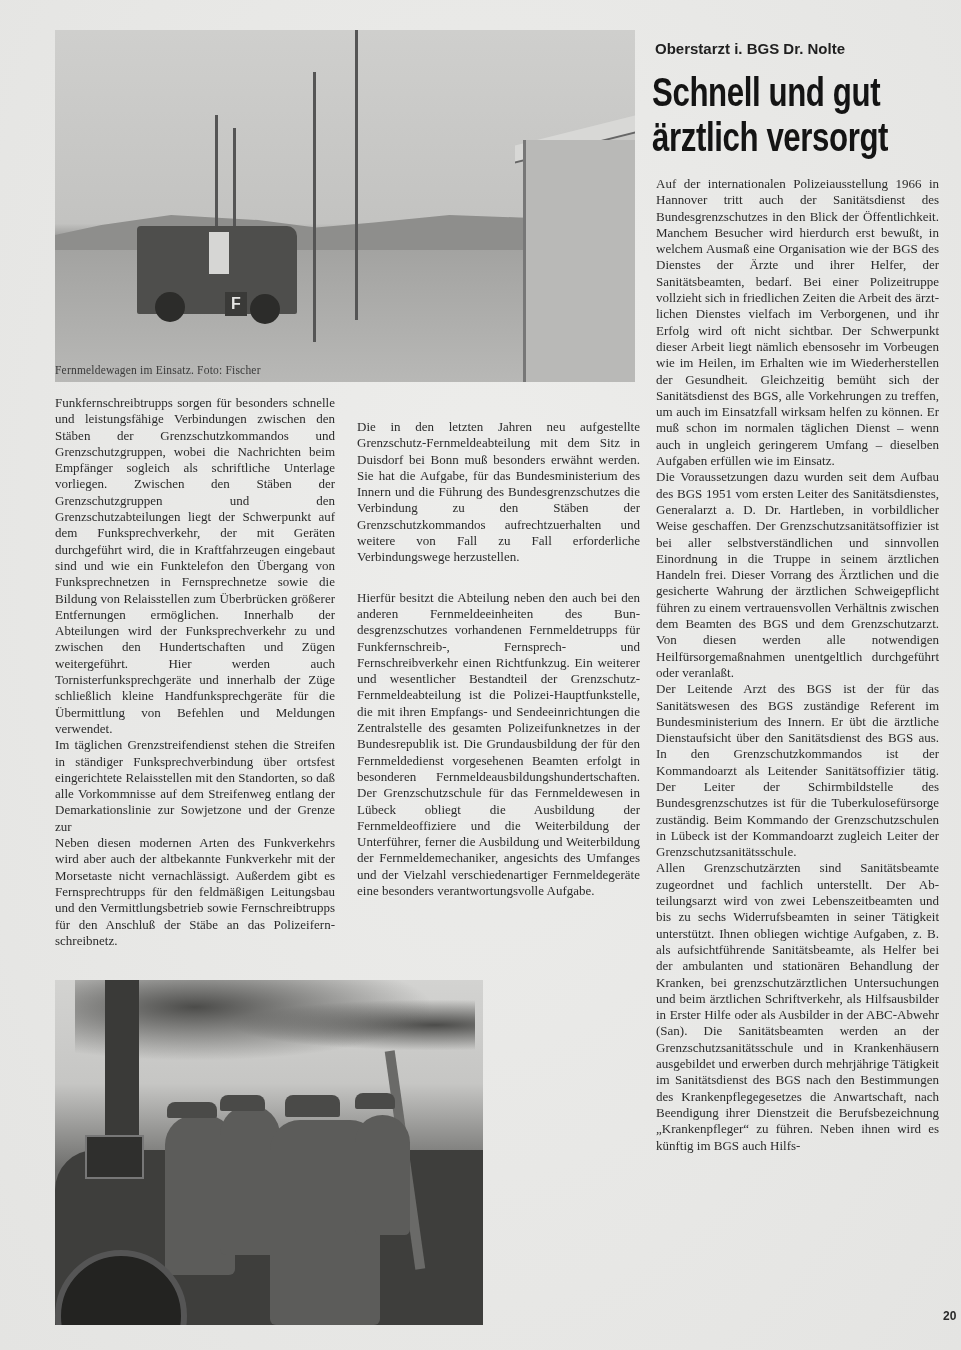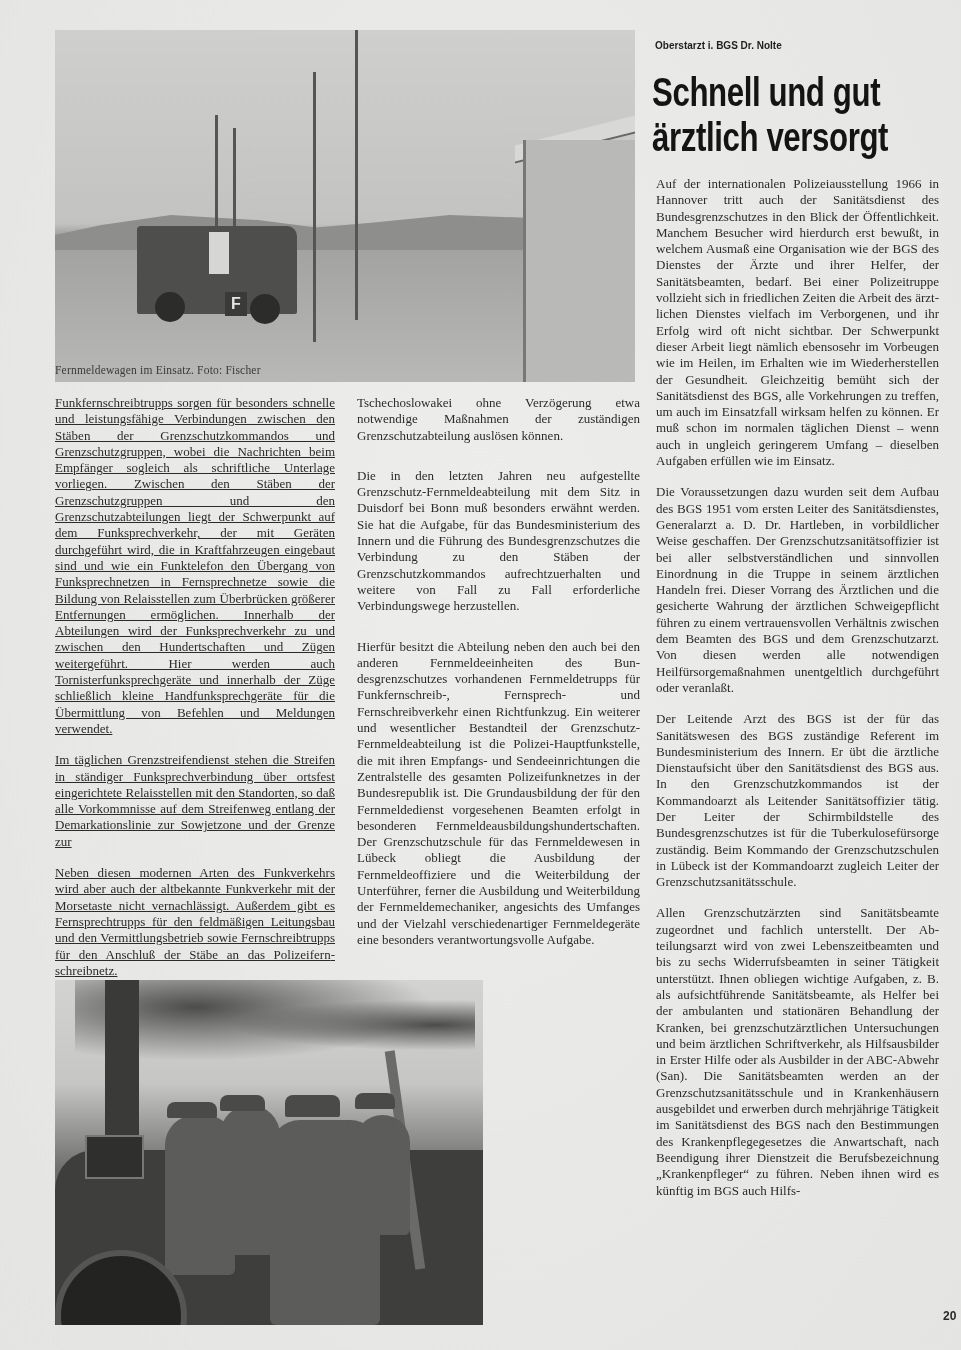--- a/index.html
+++ b/index.html
@@ -21,37 +21,37 @@
   .caption {
     position: absolute; font-family: Liberation Serif, serif;
     font-size: 11.5px; color: #3a3a3a; letter-spacing: 0.2px; line-height: 13px;
   }
   .caption1 { left: 55px; top: 364px; }
   .caption2 { left: 508px; top: 1278px; width: 130px; text-align: justify; text-align-last: left; }
 
   .kicker {
     position: absolute; left: 655px; top: 40px;
     font-family: "Liberation Sans", "DejaVu Sans", sans-serif; font-weight: bold;
-    font-size: 10px; color: #1f1f1f;
+    font-size: 15px; color: #1f1f1f;
   }
   .headline {
     position: absolute; left: 652px; top: 70px; width: 300px;
     font-family: "Liberation Sans", "DejaVu Sans", sans-serif; font-weight: bold;
     font-size: 40px; line-height: 45px; color: #141414;
     transform: scaleX(0.78); transform-origin: left top; letter-spacing: -0.5px;
     white-space: nowrap;
   }
 
   .col {
     position: absolute; font-size: 13px; line-height: 16.3px;
     text-align: justify; hyphens: manual;
   }
   .col p { margin: 0; text-indent: 0; }
-  .col p + p { margin-top: 15px; }
-  .col1 { left: 55px; top: 395px; width: 280px; text-decoration: underline; }
+  .col p + p { margin-top: 0; }
+  .col1 { left: 55px; top: 395px; width: 280px; }
   .col2 { left: 357px; top: 395px; width: 283px; }
   .col2 p.gap { margin-top: 24px; }
   .col3 { left: 656px; top: 176px; width: 283px; }
 
   .pagenum {
     position: absolute; left: 943px; top: 1309px;
     font-family: "Liberation Sans", "DejaVu Sans", sans-serif; font-weight: bold;
     font-size: 12px; color: #2a2a2a;
   }
 
@@ -107,21 +107,20 @@
     <div>ärztlich versorgt</div>
   </div>
 
   <div class="col col1">
     <p>Funkfernschreibtrupps sorgen für besonders schnelle und leistungsfähige Verbindungen zwischen den Stäben der Grenzschutzkom­mandos und Grenzschutzgruppen, wobei die Nachrichten beim Empfänger sogleich als schriftliche Unterlage vorliegen. Zwischen den Stäben der Grenzschutzgruppen und den Grenzschutzabteilungen liegt der Schwerpunkt auf dem Funksprechverkehr, der mit Geräten durchgeführt wird, die in Kraftfahrzeugen eingebaut sind und wie ein Funktelefon den Übergang von Funksprechnetzen in Fern­sprechnetze sowie die Bildung von Relaisstel­len zum Überbrücken größerer Entfernungen ermöglichen. Innerhalb der Abteilungen wird der Funksprechverkehr zu und zwischen den Hundertschaften und Zügen weitergeführt. Hier werden auch Tornisterfunksprechgeräte und innerhalb der Züge schließlich kleine Handfunksprechgeräte für die Übermittlung von Befehlen und Meldungen verwendet.</p>
     <p>Im täglichen Grenzstreifendienst stehen die Streifen in ständiger Funksprechverbindung über ortsfest eingerichtete Relaisstellen mit den Standorten, so daß alle Vorkommnisse auf dem Streifenweg entlang der Demarka­tionslinie zur Sowjetzone und der Grenze zur</p>
     <p>Neben diesen modernen Arten des Funkver­kehrs wird aber auch der altbekannte Funk­verkehr mit der Morsetaste nicht vernachläs­sigt. Außerdem gibt es Fernsprechtrupps für den feldmäßigen Leitungsbau und den Ver­mittlungsbetrieb sowie Fernschreibtrupps für den Anschluß der Stäbe an das Polizeifern­schreibnetz.</p>
   </div>
 
   <div class="col col2">
-    <p>Tschechoslowakei ohne Verzögerung etwa notwendige Maßnahmen der zuständigen Grenzschutzabteilung auslösen können.</p>
     <p class="gap">Die in den letzten Jahren neu aufgestellte Grenzschutz-Fernmeldeabteilung mit dem Sitz in Duisdorf bei Bonn muß besonders erwähnt werden. Sie hat die Aufgabe, für das Bundes­ministerium des Innern und die Führung des Bundesgrenzschutzes die Verbindung zu den Stäben der Grenzschutzkommandos aufrecht­zuerhalten und weitere von Fall zu Fall er­forderliche Verbindungswege herzustellen.</p>
     <p class="gap">Hierfür besitzt die Abteilung neben den auch bei den anderen Fernmeldeeinheiten des Bun­desgrenzschutzes vorhandenen Fernmelde­trupps für Funkfernschreib-, Fernsprech- und Fernschreibverkehr einen Richtfunkzug. Ein weiterer und wesentlicher Bestandteil der Grenzschutz-Fernmeldeabteilung ist die Poli­zei-Hauptfunkstelle, die mit ihren Emp­fangs- und Sendeeinrichtungen die Zentral­stelle des gesamten Polizeifunknetzes in der Bundesrepublik ist. Die Grundausbildung der für den Fernmeldedienst vorgesehenen Beam­ten erfolgt in besonderen Fernmeldeausbil­dungshundertschaften. Der Grenzschutzschule für das Fernmeldewesen in Lübeck obliegt die Ausbildung der Fernmeldeoffiziere und die Weiterbildung der Unterführer, ferner die Ausbildung und Weiterbildung der Fern­meldemechaniker, angesichts des Umfanges und der Vielzahl verschiedenartiger Fern­meldegeräte eine besonders verantwortungs­volle Aufgabe.</p>
   </div>
 
   <div class="col col3">
     <p>Auf der internationalen Polizeiausstellung 1966 in Hannover tritt auch der Sanitäts­dienst des Bundesgrenzschutzes in den Blick der Öffentlichkeit. Manchem Besucher wird hierdurch erst bewußt, in welchem Ausmaß eine Organisation wie der BGS des Dienstes der Ärzte und ihrer Helfer, der Sanitätsbeam­ten, bedarf. Bei einer Polizeitruppe vollzieht sich in friedlichen Zeiten die Arbeit des ärzt­lichen Dienstes vielfach im Verborgenen, und ihr Erfolg wird oft nicht sichtbar. Der Schwer­punkt dieser Arbeit liegt nämlich ebensosehr im Vorbeugen wie im Heilen, im Erhalten wie im Wiederherstellen der Gesundheit. Gleich­zeitig bemüht sich der Sanitätsdienst des BGS, alle Vorkehrungen zu treffen, um auch im Einsatzfall wirksam helfen zu können. Er muß schon im normalen täglichen Dienst – wenn auch in ungleich geringerem Umfang – dieselben Aufgaben erfüllen wie im Einsatz.</p>
     <p>Die Voraussetzungen dazu wurden seit dem Aufbau des BGS 1951 vom ersten Leiter des Sanitätsdienstes, Generalarzt a. D. Dr. Hart­leben, in vorbildlicher Weise geschaffen. Der Grenzschutzsanitätsoffizier ist bei aller selbst­verständlichen und sinnvollen Einordnung in die Truppe in seinem ärztlichen Handeln frei. Dieser Vorrang des Ärztlichen und die ge­sicherte Wahrung der ärztlichen Schweige­pflicht führen zu einem vertrauensvollen Ver­hältnis zwischen dem Beamten des BGS und dem Grenzschutzarzt. Von diesen werden alle notwendigen Heilfürsorgemaßnahmen un­entgeltlich durchgeführt oder veranlaßt.</p>
     <p>Der Leitende Arzt des BGS ist der für das Sanitätswesen des BGS zuständige Referent im Bundesministerium des Innern. Er übt die ärztliche Dienstaufsicht über den Sanitäts­dienst des BGS aus. In den Grenzschutz­kommandos ist der Kommandoarzt als Lei­tender Sanitätsoffizier tätig. Der Leiter der Schirmbildstelle des Bundesgrenzschutzes ist für die Tuberkulosefürsorge zuständig. Beim Kommando der Grenzschutzschulen in Lü­beck ist der Kommandoarzt zugleich Leiter der Grenzschutzsanitätsschule.</p>
     <p>Allen Grenzschutzärzten sind Sanitätsbeamte zugeordnet und fachlich unterstellt. Der Ab­teilungsarzt wird von zwei Lebenszeitbeamten und bis zu sechs Widerrufsbeamten in seiner Tätigkeit unterstützt. Ihnen obliegen wichtige Aufgaben, z. B. als aufsichtführende Sanitäts­beamte, als Helfer bei der ambulanten und stationären Behandlung der Kranken, bei grenzschutzärztlichen Untersuchungen und beim ärztlichen Schriftverkehr, als Hilfsaus­bilder in Erster Hilfe oder als Ausbilder in der ABC-Abwehr (San). Die Sanitätsbeamten werden an der Grenzschutzsanitätsschule und in Krankenhäusern ausgebildet und erwerben durch mehrjährige Tätigkeit im Sanitätsdienst des BGS nach den Bestimmungen des Kran­kenpflegegesetzes die Anwartschaft, nach Be­endigung ihrer Dienstzeit die Berufsbezeich­nung „Krankenpfleger“ zu führen. Neben ihnen wird es künftig im BGS auch Hilfs-</p>
   </div>

